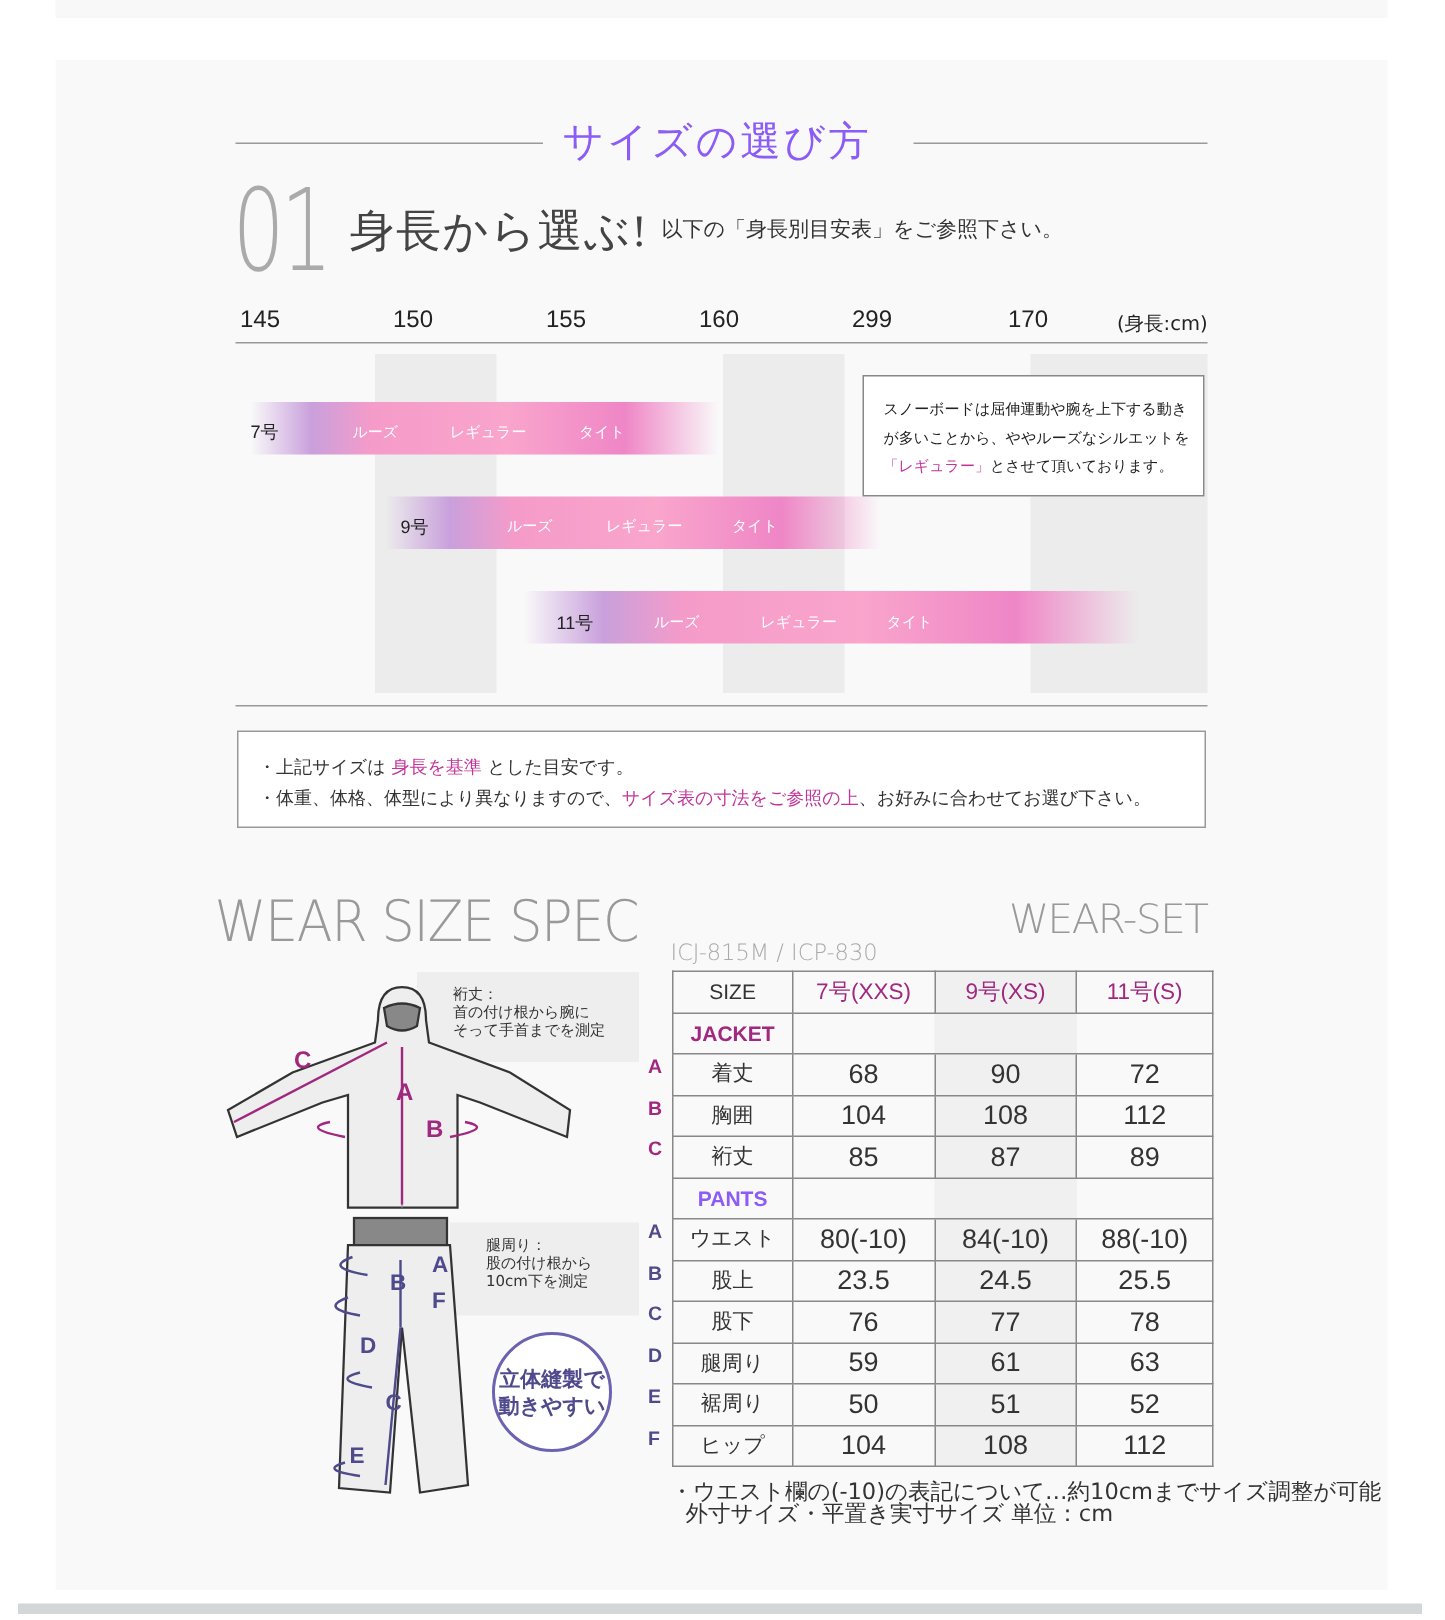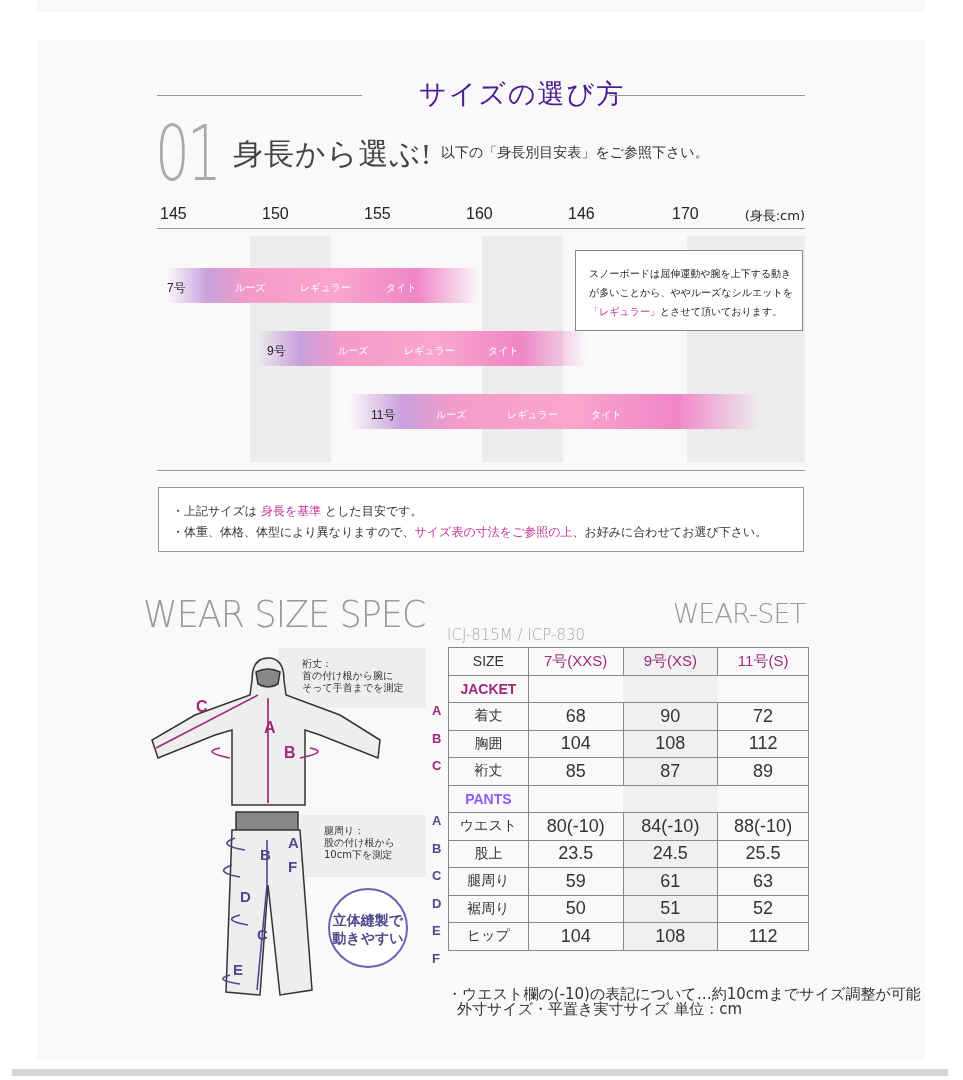--- a/index.html
+++ b/index.html
@@ -8,21 +8,21 @@
 
   .top-strip { position: absolute; left: 37px; top: 0; width: 888px; height: 12px; background: #f8f8f8; }
   .panel { position: absolute; left: 37px; top: 40px; width: 888px; height: 1020px; background: #f9f9f9; }
   .bottom-bar { position: absolute; left: 12px; top: 1069px; width: 936px; height: 7px; background: #d3d7d7; }
 
   
   .sec-title { position: absolute; left: 157px; top: 76px; width: 648px; height: 36px; }
   .sec-title .line { position: absolute; top: 19px; height: 1px; background: #9a9a9a; }
   .sec-title .line.l { left: 0; width: 205px; }
   .sec-title .line.r { left: 452px; width: 196px; }
-  .sec-title .txt { position: absolute; left: 218px; top: 0; font-size: 27px; color: #4c1d95; letter-spacing: 2px; font-family: "DejaVu Sans", sans-serif; font-weight: 300; margin-left: 44px; }
+  .sec-title .txt { position: absolute; left: 218px; top: 0; font-size: 27px; color: #8b5cf6; letter-spacing: 2px; font-family: "DejaVu Sans", sans-serif; font-weight: 300; }
 
   .big-num { position: absolute; left: 155px; top: 116px; font-size: 76px; line-height: 76px; color: #aaa; font-family: "DejaVu Sans", sans-serif; font-weight: 200; letter-spacing: -4px; transform: scaleX(0.72); transform-origin: left top; }
   .heading { position: absolute; left: 233px; top: 134px; font-size: 30px; color: #444; letter-spacing: 1px; font-family: Liberation Serif, serif; }
   .subheading { position: absolute; left: 441px; top: 144px; font-size: 14px; color: #333; }
 
   
   .chart { position: absolute; left: 157px; top: 200px; width: 648px; height: 280px; }
   .tick { position: absolute; top: 5px; font-size: 16px; color: #222; font-family: "Liberation Sans", sans-serif; }
   .unit { position: absolute; top: 7px; right: 0; font-size: 13px; color: #222; }
   .axis-line { position: absolute; left: 0; top: 28px; width: 648px; height: 1px; background: #999; }
@@ -84,21 +84,21 @@
 
 <div class="big-num">01</div>
 <div class="heading">身長から選ぶ!</div>
 <div class="subheading">以下の「身長別目安表」をご参照下さい。</div>
 
 <div class="chart">
   <span class="tick" style="left:3px">145</span>
   <span class="tick" style="left:105px">150</span>
   <span class="tick" style="left:207px">155</span>
   <span class="tick" style="left:309px">160</span>
-  <span class="tick" style="left:411px">146</span>
+  <span class="tick" style="left:411px">299</span>
   <span class="tick" style="left:515px">170</span>
   <span class="unit">(身長:cm)</span>
   <div class="axis-line"></div>
 
   <div class="band" style="left:93px;width:81px"></div>
   <div class="band" style="left:325px;width:81px"></div>
   <div class="band" style="left:530px;width:118px"></div>
 
   <div class="bar" style="left:10px;top:68px;width:312px"></div>
   <span class="bar-label" style="left:10px;top:80px">7号</span>
@@ -243,20 +243,26 @@
     <td class="c2">84(-10)</td>
     <td class="c3">88(-10)</td>
   </tr>
   <tr>
     <td class="k">股上</td>
     <td class="c1">23.5</td>
     <td class="c2">24.5</td>
     <td class="c3">25.5</td>
   </tr>
   <tr>
+    <td class="k">股下</td>
+    <td class="c1">76</td>
+    <td class="c2">77</td>
+    <td class="c3">78</td>
+  </tr>
+  <tr>
     <td class="k">腿周り</td>
     <td class="c1">59</td>
     <td class="c2">61</td>
     <td class="c3">63</td>
   </tr>
   <tr>
     <td class="k">裾周り</td>
     <td class="c1">50</td>
     <td class="c2">51</td>
     <td class="c3">52</td>

